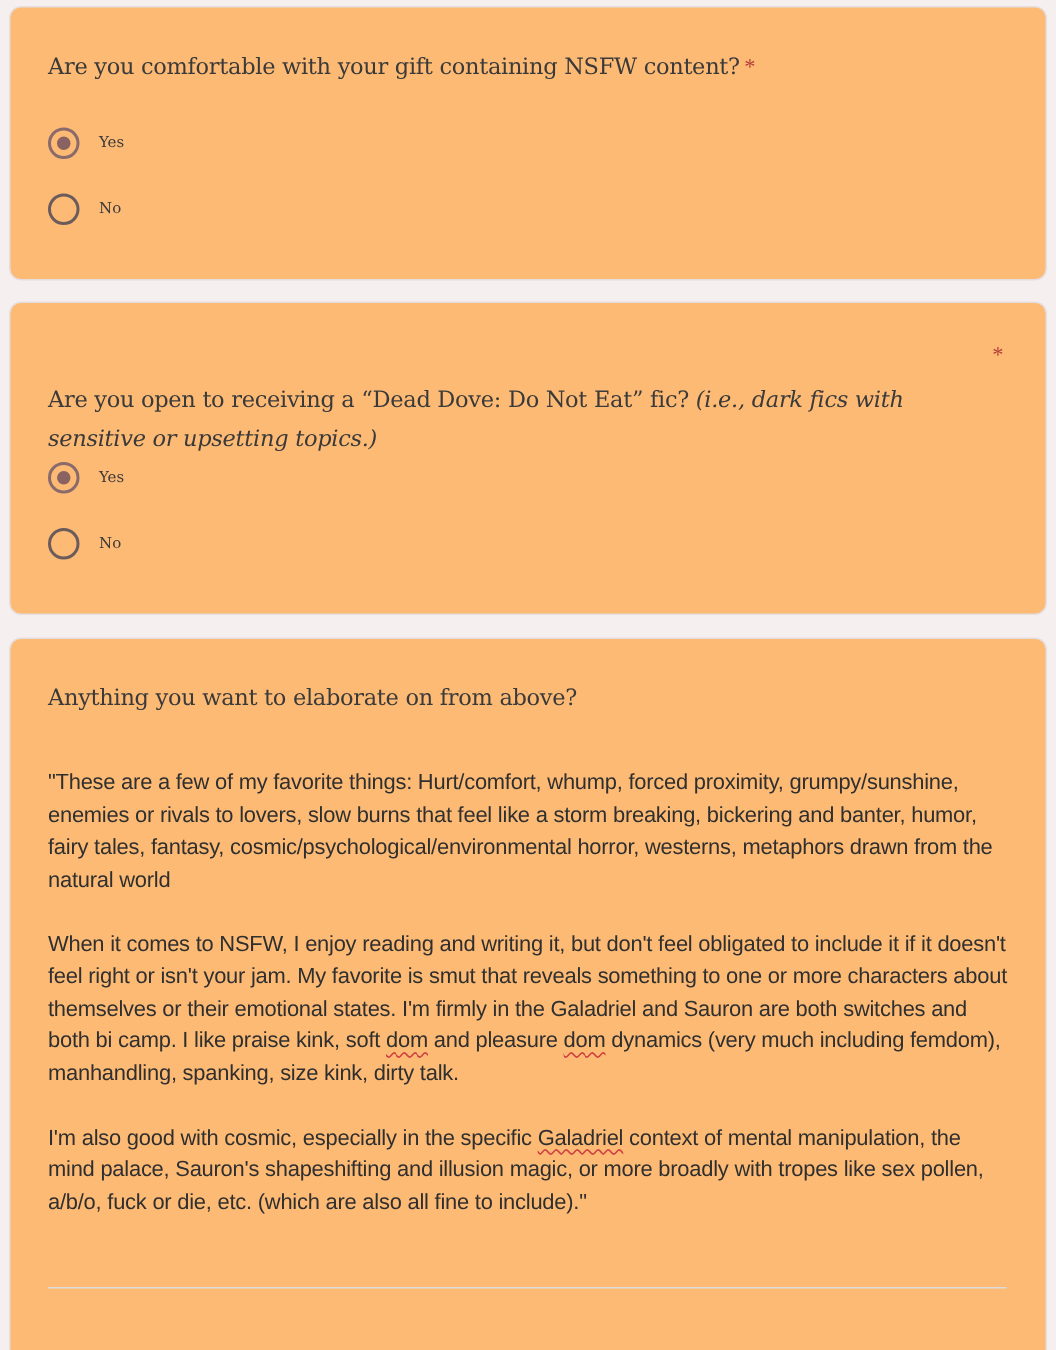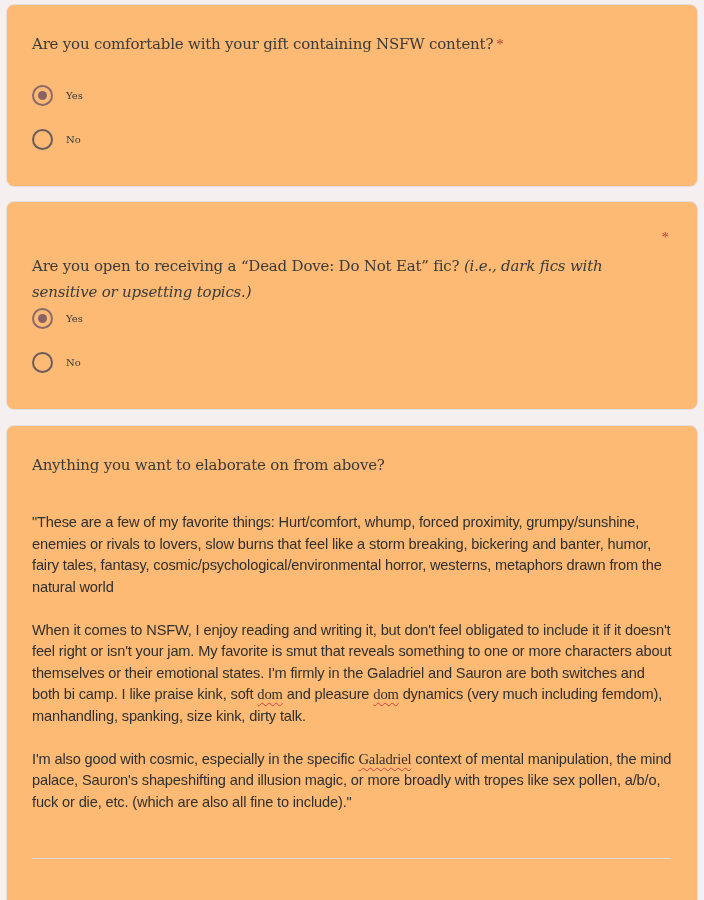--- a/index.html
+++ b/index.html
@@ -88,21 +88,20 @@
       font-size: 14.6px;
       line-height: 21.5px;
       color: #2f2f2f;
       letter-spacing: -0.15px;
     }
     .answer p { margin-bottom: 21.5px; }
     .squiggle {
       text-decoration: underline wavy #d04040;
       text-decoration-thickness: 1px;
       text-underline-offset: 3px;
-      font-family: Liberation Serif, serif;
     }
     .answer-underline {
       position: absolute;
       left: 25px;
       right: 26px;
       top: 432px;
       height: 1px;
       background: #dcdcdc;
     }
   </style>

